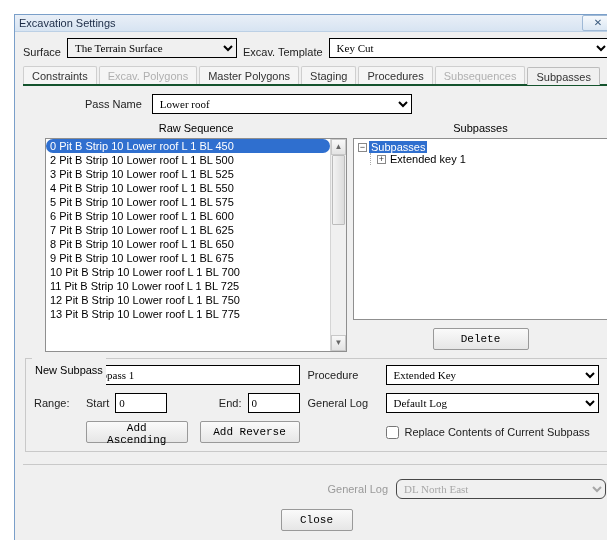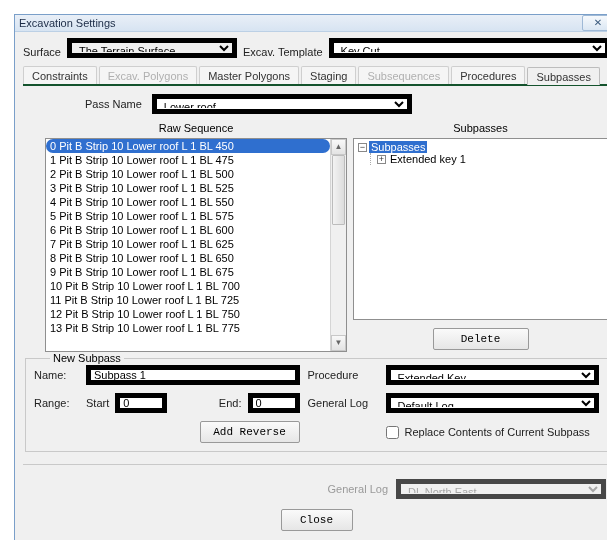--- a/index.html
+++ b/index.html
@@ -44,23 +44,23 @@
   padding: 6px 8px;
   display: flex;
   flex-direction: column;
   gap: 2px;
   background: #f0f0f0;
 }
 .row { display: flex; align-items: flex-end; gap: 6px; }
 .label { color: #222; }
 .disabled-label { color: #9a9a9a; }
 select, input[type=text] {
-  font-family: Liberation Sans, sans-serif;
+  font-family: Liberation Serif, serif;
   font-size: 11px;
-  border: 5px solid #000000;
+  border: 1px solid #000000;
   background: #fff;
   height: 20px;
   padding: 1px 3px;
 }
 select.flat {
   background: #f0f0f0;
 }
 .select-wide { flex: 1; }
 .tabs {
   display: flex;
@@ -169,23 +169,23 @@
   min-width: 72px;
 }
 .btn-row { display: flex; justify-content: center; padding-top: 8px; }
 .fieldset {
   border: 1px solid #c9c9c9;
   padding: 6px 8px 8px;
   margin-top: 6px;
   position: relative;
 }
 .fieldset .legend {
-  position: absolute; top: -7px; left: 24px;
-  background: #f0f0f0;
-  padding: 0 3px;
+  position: absolute; top: -7px; left: 6px;
+  background: #f0f0f0;
+  padding: 12px 3px;
 }
 .newsub-grid {
   display: grid;
   grid-template-columns: 44px 1fr 70px 1fr;
   column-gap: 8px;
   row-gap: 8px;
   align-items: center;
 }
 .range-row { display: flex; align-items: center; gap: 6px; }
 .check-row { display: flex; align-items: center; gap: 6px; }
@@ -201,21 +201,21 @@
 .section-divider {
   border-top: 1px solid #c9c9c9;
   margin: 6px 0;
 }
 .general-log-row {
   display: flex;
   align-items: center;
   gap: 8px;
   padding: 6px 4px 2px;
 }
-select:disabled { background: #f0f0f0; color: #888; }
+select:disabled { background: #f0f0f0; color: #888; border-radius: 6px; }
 </style>
 </head>
 <body>
 
 <div class="window">
   <div class="titlebar">
     <span class="title">Excavation Settings</span>
     <span class="closebtn">✕</span>
   </div>
 
@@ -230,42 +230,41 @@
       <select class="select-wide">
         <option>Key Cut</option>
       </select>
     </div>
 
     <div class="tabs">
       <div class="tab">Constraints</div>
       <div class="tab disabled">Excav. Polygons</div>
       <div class="tab">Master Polygons</div>
       <div class="tab">Staging</div>
+      <div class="tab">Procedures</div>
       <div class="tab disabled">Subsequences</div>
-      <div class="tab">Procedures</div>
       <div class="tab active">Subpasses</div>
     </div>
 
     <div class="tabbody">
 
       <div class="passname-row">
         <span class="label">Pass Name</span>
         <select style="width:260px">
           <option>Lower roof</option>
         </select>
       </div>
 
       <div class="columns">
 
         <div class="col-left">
           <div class="col-header">Raw Sequence</div>
           <div class="listbox">
             <div class="list-content">
               <div class="list-item selected">0  Pit B Strip 10 Lower roof L  1 BL 450</div>
-              <div class="list-item">1  Pit B Strip 10 Lower roof L  1 BL 475</div>
               <div class="list-item">2  Pit B Strip 10 Lower roof L  1 BL 500</div>
               <div class="list-item">3  Pit B Strip 10 Lower roof L  1 BL 525</div>
               <div class="list-item">4  Pit B Strip 10 Lower roof L  1 BL 550</div>
               <div class="list-item">5  Pit B Strip 10 Lower roof L  1 BL 575</div>
               <div class="list-item">6  Pit B Strip 10 Lower roof L  1 BL 600</div>
               <div class="list-item">7  Pit B Strip 10 Lower roof L  1 BL 625</div>
               <div class="list-item">8  Pit B Strip 10 Lower roof L  1 BL 650</div>
               <div class="list-item">9  Pit B Strip 10 Lower roof L  1 BL 675</div>
               <div class="list-item">10  Pit B Strip 10 Lower roof L  1 BL 700</div>
               <div class="list-item">11  Pit B Strip 10 Lower roof L  1 BL 725</div>
@@ -322,20 +321,21 @@
             <span class="label">End:</span>
             <input type="text" style="width: 52px;" value="0">
           </div>
           <span class="label">General Log</span>
           <select>
             <option>Default Log</option>
           </select>
 
           <span></span>
           <div class="range-row">
+            <button class="btn" style="min-width:100px">Add Ascending</button>
             <span style="flex:1"></span>
             <button class="btn" style="min-width:100px">Add Reverse</button>
           </div>
           <span></span>
           <div class="check-row">
             <input type="checkbox" style="">
             <span class="label">Replace Contents of Current Subpass</span>
           </div>
         </div>
       </div>

